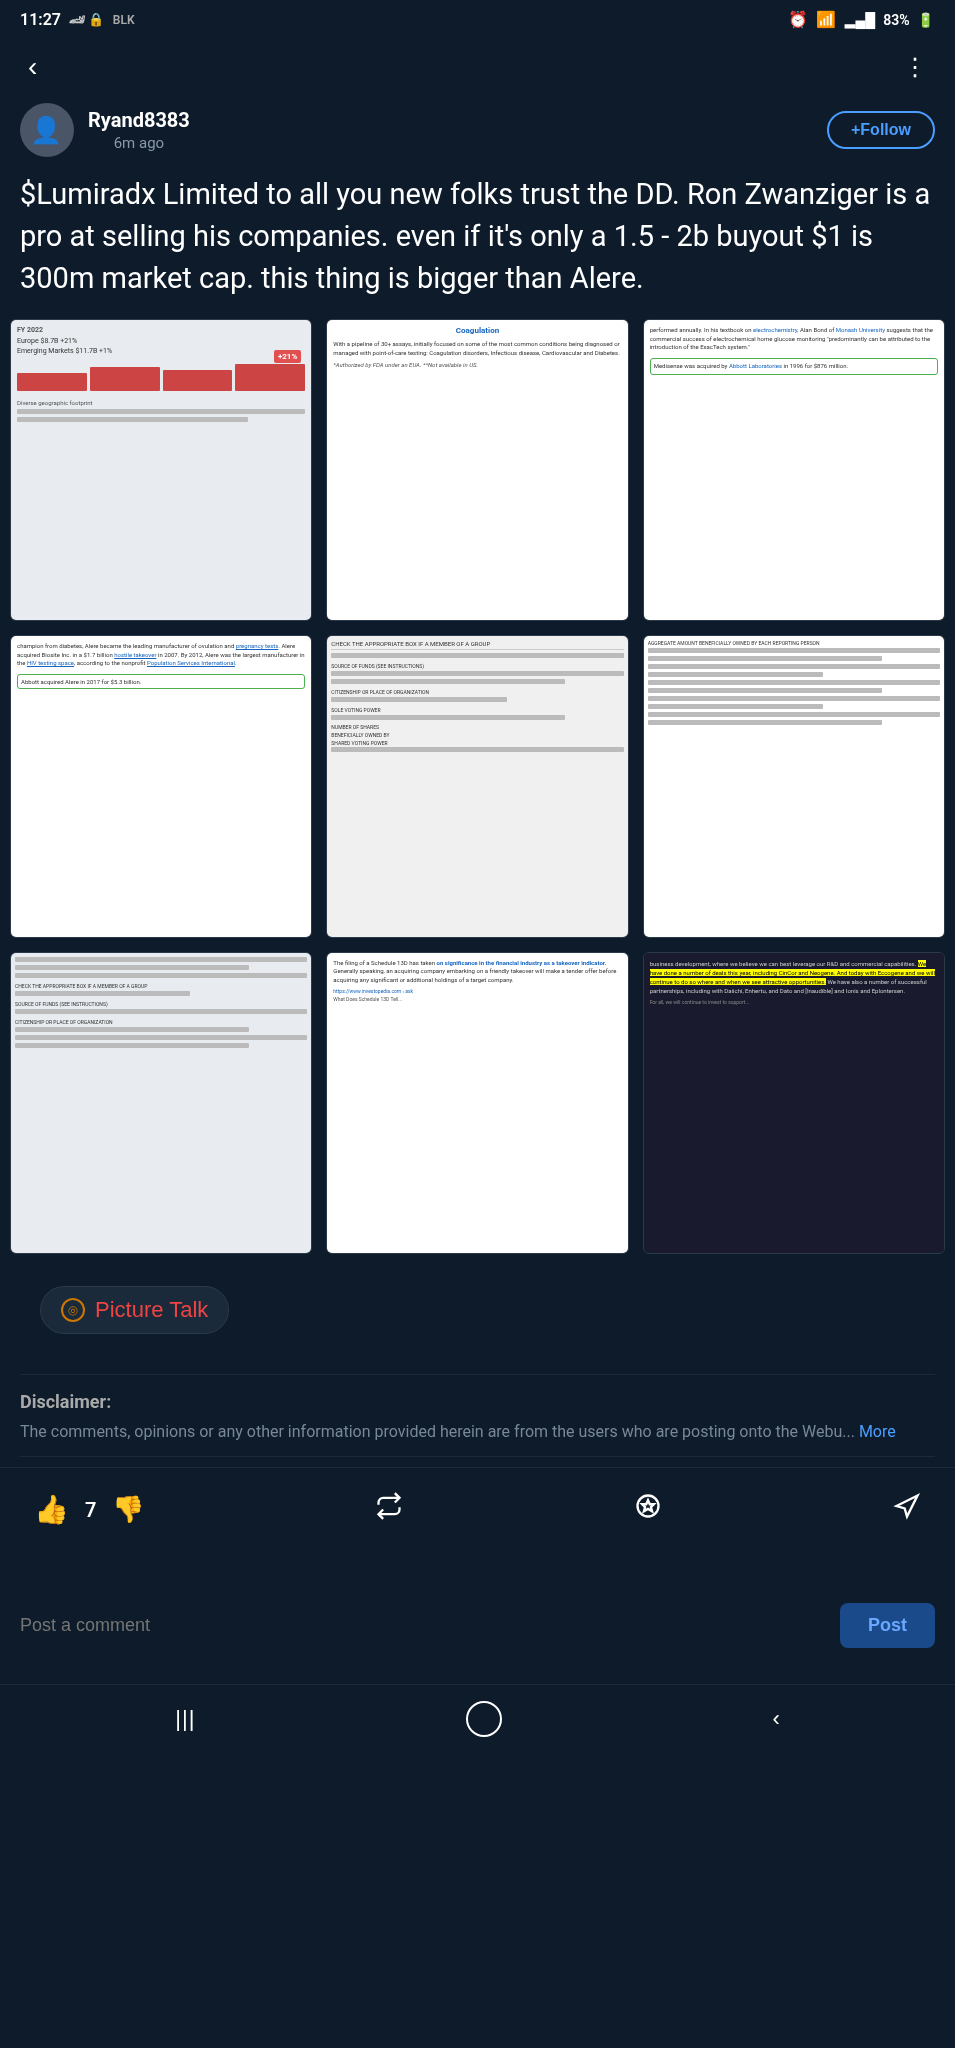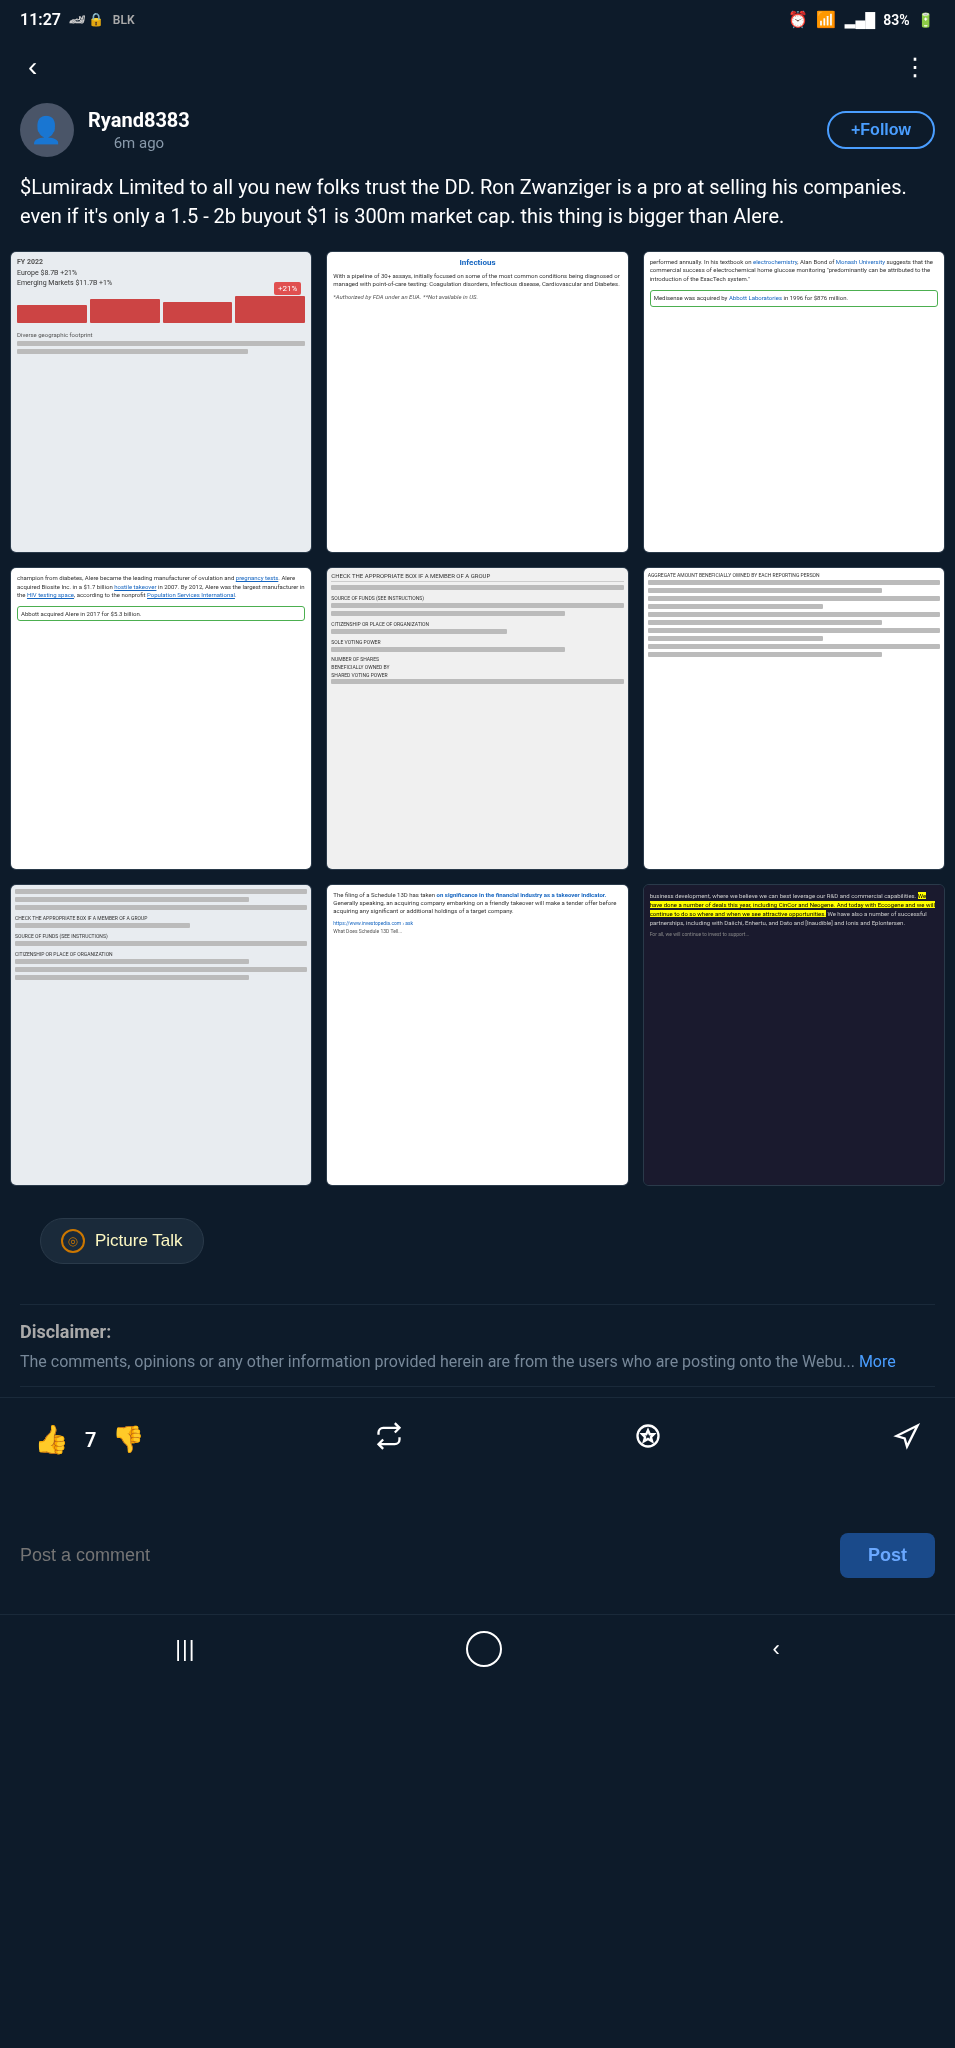--- a/index.html
+++ b/index.html
@@ -111,21 +111,21 @@
       padding: 8px 22px;
       border-radius: 22px;
       font-size: 16px;
       font-weight: 600;
       cursor: pointer;
     }
 
     
     .post-text {
       padding: 0 20px 20px;
-      font-size: 20px;
+      font-size: 29px;
       line-height: 1.45;
       color: #ffffff;
     }
 
     
     .image-grid {
       display: grid;
       grid-template-columns: repeat(3, 1fr);
       gap: 14px;
       padding: 0 10px;
@@ -213,22 +213,22 @@
       height: 24px;
       border: 2px solid #cc7700;
       border-radius: 50%;
       display: flex;
       align-items: center;
       justify-content: center;
       color: #cc7700;
       font-size: 12px;
     }
     .picture-talk-label {
-      font-size: 17px;
-      color: #fef9c3;
+      font-size: 22px;
+      color: #ef4444;
       font-weight: 500;
     }
 
     
     .disclaimer-section {
       padding: 16px 20px 12px;
     }
     .disclaimer-title {
       font-size: 18px;
       font-weight: 700;
@@ -369,30 +369,30 @@
     <div class="screenshot-sim img-1" style="padding:6px;">
       <div style="font-size:7px;color:#555;font-weight:bold;margin-bottom:3px;">FY 2022</div>
       <div style="font-size:7px;color:#333;margin-bottom:2px;">Europe $8.7B +21%</div>
       <div style="font-size:7px;color:#333;margin-bottom:2px;">Emerging Markets $11.7B +1%</div>
       <div class="ss-chart">
         <div class="ss-bar-chart" style="height:60%;background:#cc4444;"></div>
         <div class="ss-bar-chart" style="height:80%;background:#cc4444;"></div>
         <div class="ss-bar-chart" style="height:70%;background:#cc4444;"></div>
         <div class="ss-bar-chart" style="height:90%;background:#cc4444;"></div>
       </div>
-      <div style="position:absolute;top:30px;right:10px;background:#e05050;color:#fff;font-size:8px;font-weight:normal;padding:2px 4px;border-radius:2px;">+21%</div>
+      <div style="position:absolute;top:30px;right:10px;background:#e05050;color:#fff;font-size:8px;font-weight:bold;padding:2px 4px;border-radius:2px;">+21%</div>
       <div style="font-size:6px;color:#555;margin-top:4px;">Diverse geographic footprint</div>
       <div class="ss-text-line full" style="margin-top:3px;"></div>
       <div class="ss-text-line med"></div>
     </div>
   </div>
 
   <div class="grid-image">
     <div class="screenshot-sim img-2" style="padding:6px;">
-      <div class="ss-title-blue" style="font-size:8px;text-align:center;">Infectious</div>
+      <div class="ss-title-blue" style="font-size:8px;text-align:center;">Coagulation</div>
       <div style="font-size:6px;color:#333;line-height:1.4;margin-top:2px;">
         With a pipeline of 30+ assays, initially focused on some of the most common conditions being diagnosed or managed with point-of-care testing: Coagulation disorders, Infectious disease, Cardiovascular and Diabetes.
       </div>
       <div style="font-size:6px;color:#555;margin-top:4px;font-style:italic;">*Authorized by FDA under an EUA. **Not available in US.</div>
     </div>
   </div>
 
   <div class="grid-image">
     <div class="screenshot-sim img-3" style="padding:6px;">
       <div style="font-size:6px;color:#333;line-height:1.4;margin-bottom:4px;">

